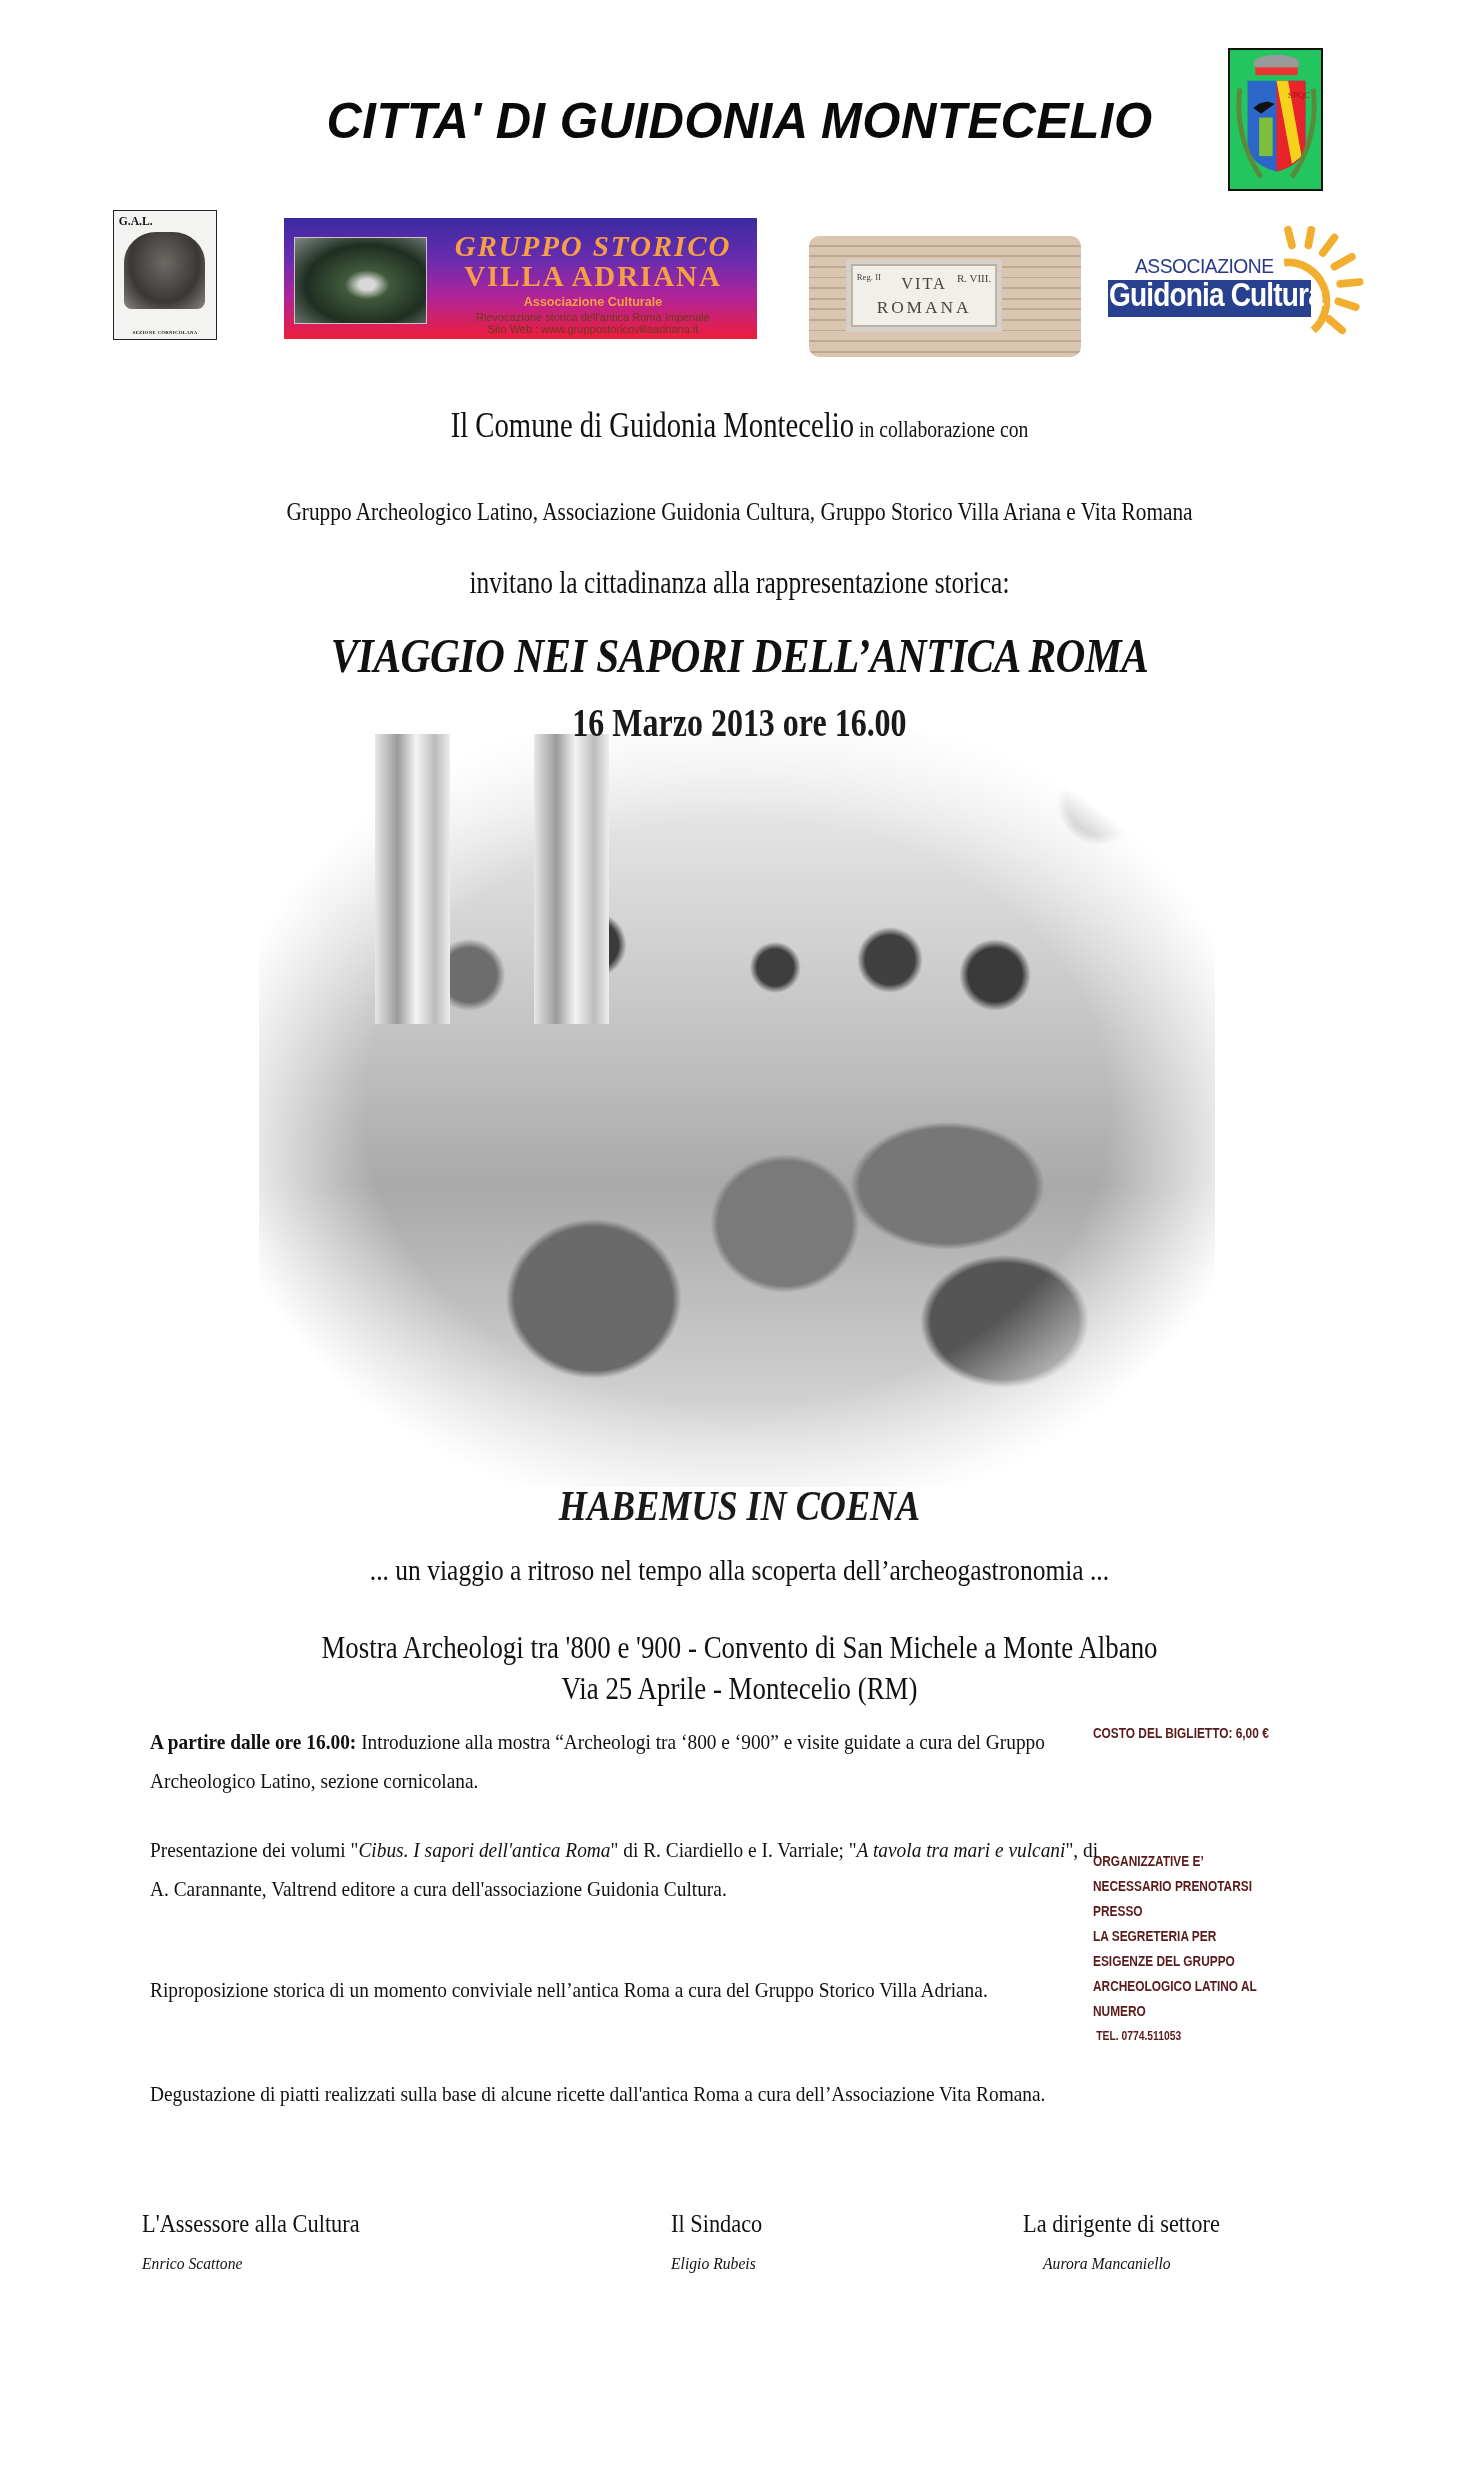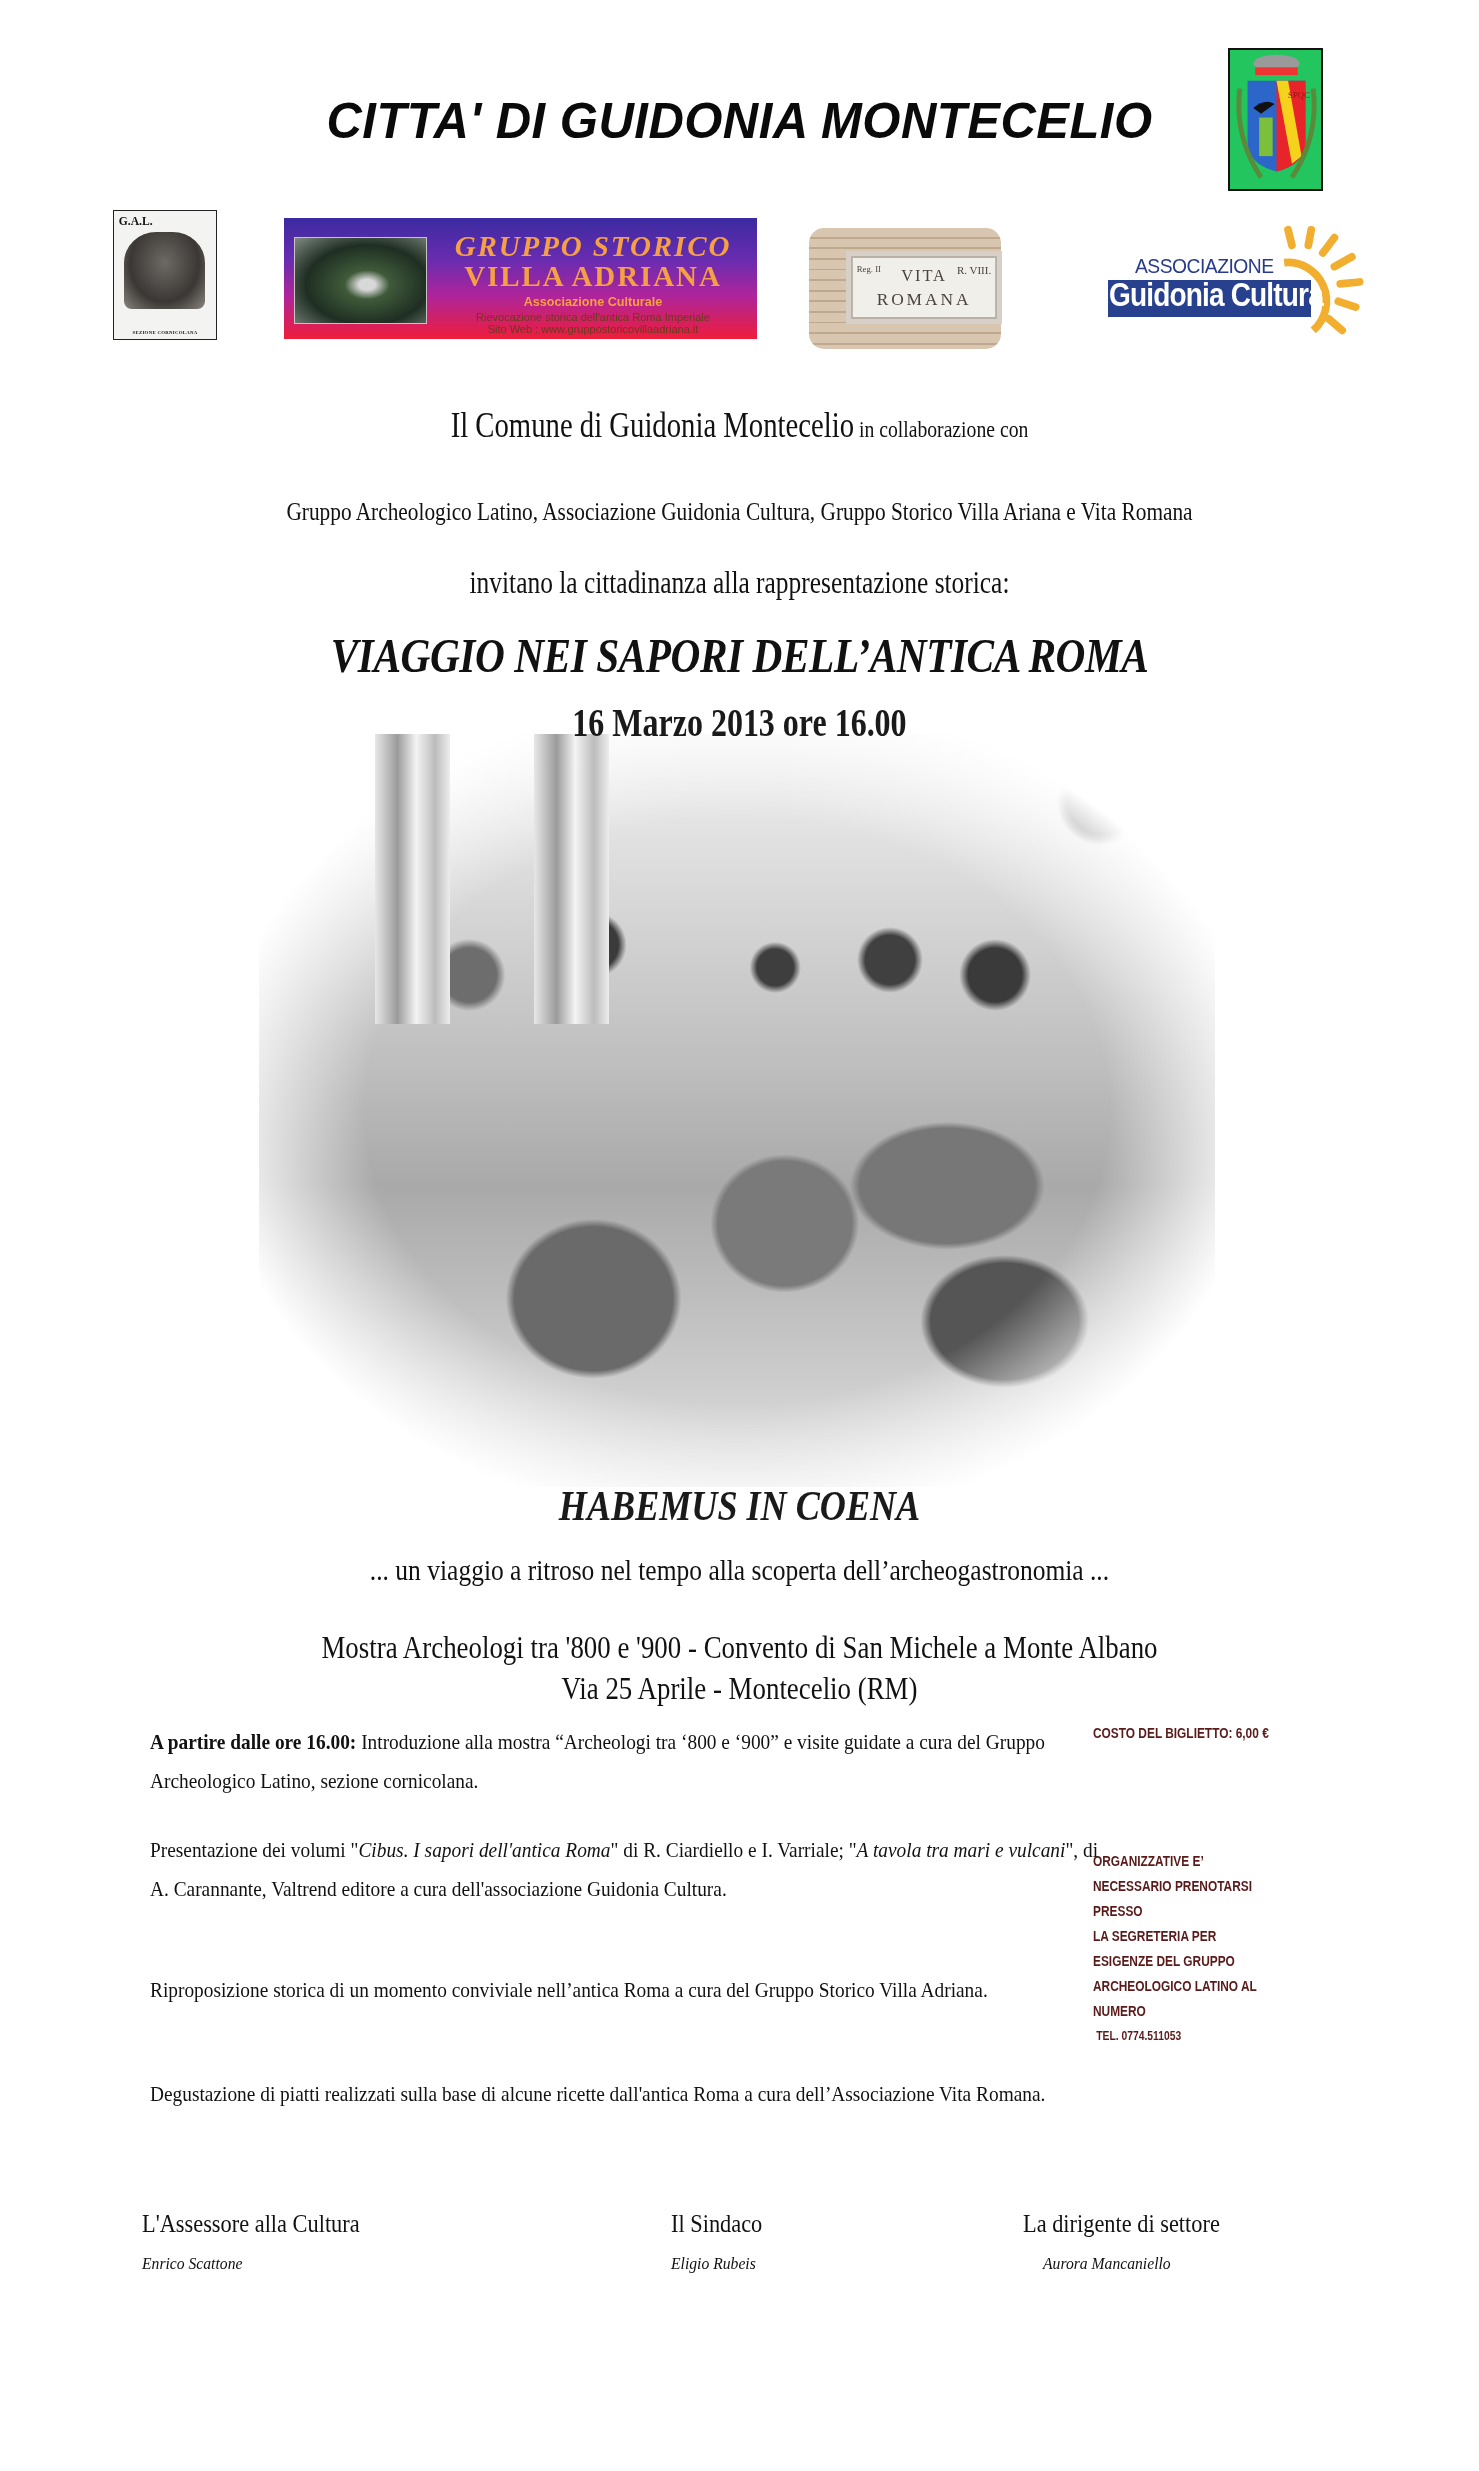--- a/index.html
+++ b/index.html
@@ -20,21 +20,21 @@
   .logo-gsva { left:284px; top:218px; width:473px; height:121px; background:linear-gradient(180deg,#3b2aa0 0%,#6a2cb0 35%,#b0249a 65%,#ee1d3a 100%); box-sizing:border-box; }
   .logo-gsva .photo { position:absolute; left:9.7px; top:19.3px; width:133px; height:87px; background:radial-gradient(ellipse at 55% 55%, #d8d8d8 0 8%, #3f5a3a 22%, #1f2e22 60%, #7f8a84 100%); border:1.9px solid #c9c4bd; box-sizing:border-box; }
   .logo-gsva .t1, .logo-gsva .t2 { position:absolute; left:145px; right:0; text-align:center; color:#f6a045; font-weight:bold; font-family:"Liberation Serif", serif; letter-spacing:1.9px; }
   .logo-gsva .t1 { top:11.6px; font-size:29px;font-style:italic; }
   .logo-gsva .t2 { top:42px; font-size:29px; }
   .logo-gsva .t3 { position:absolute; left:145px; right:0; top:77px; text-align:center; color:#f6a045; font-weight:bold; font-size:12.6px; font-family:"Liberation Sans", sans-serif; }
   .logo-gsva .t4, .logo-gsva .t5 { position:absolute; left:145px; right:0; text-align:center; color:#6b3a1c; font-size:11px; font-family:"Liberation Sans", sans-serif; }
   .logo-gsva .t4 { top:93px; }
   .logo-gsva .t5 { top:105px; }
 
-  .logo-vr { left:809px; top:228px; width:192px; height:121px; background:repeating-linear-gradient(180deg,#d8c6b0 0 8.7px,#bfa88d 8.7px 10.6px); border-radius:15px; }
+  .logo-vr { left:809px; top:236px; width:272px; height:121px; background:repeating-linear-gradient(180deg,#d8c6b0 0 8.7px,#bfa88d 8.7px 10.6px); border-radius:10px; }
   .logo-vr .plate { position:absolute; left:37px; top:23px; width:156px; height:73px; background:#f1efea; border:5.8px solid #d6d0c8; box-shadow:inset 0 0 0 1.9px #b9b1a6; box-sizing:border-box; text-align:center; font-family:"Liberation Serif", serif; color:#4a4440; }
   .logo-vr .r1 { position:absolute; left:5.8px; top:7.7px; font-size:8.7px; }
   .logo-vr .r2 { position:absolute; right:5.8px; top:7.7px; font-size:11px; }
   .logo-vr .v { position:absolute; left:0; right:0; top:9.7px; font-size:16.4px; letter-spacing:1.9px; }
   .logo-vr .rm { position:absolute; left:0; right:0; top:33px; font-size:17.4px; letter-spacing:2.9px; }
 
   .logo-gc { left:1101px; top:214px; width:290px; height:130px; }
   .logo-gc .sun { position:absolute; left:154px; top:9.7px; width:126px; height:116px; }
   .logo-gc .assoc { position:absolute; left:34px; top:42px; font-family:"Liberation Sans", sans-serif; font-size:19.3px; color:#283a8c; letter-spacing:-0.5px; }
   .logo-gc .band { position:absolute; left:6.8px; top:66px; width:203px; height:37px; background:#27418f; }

